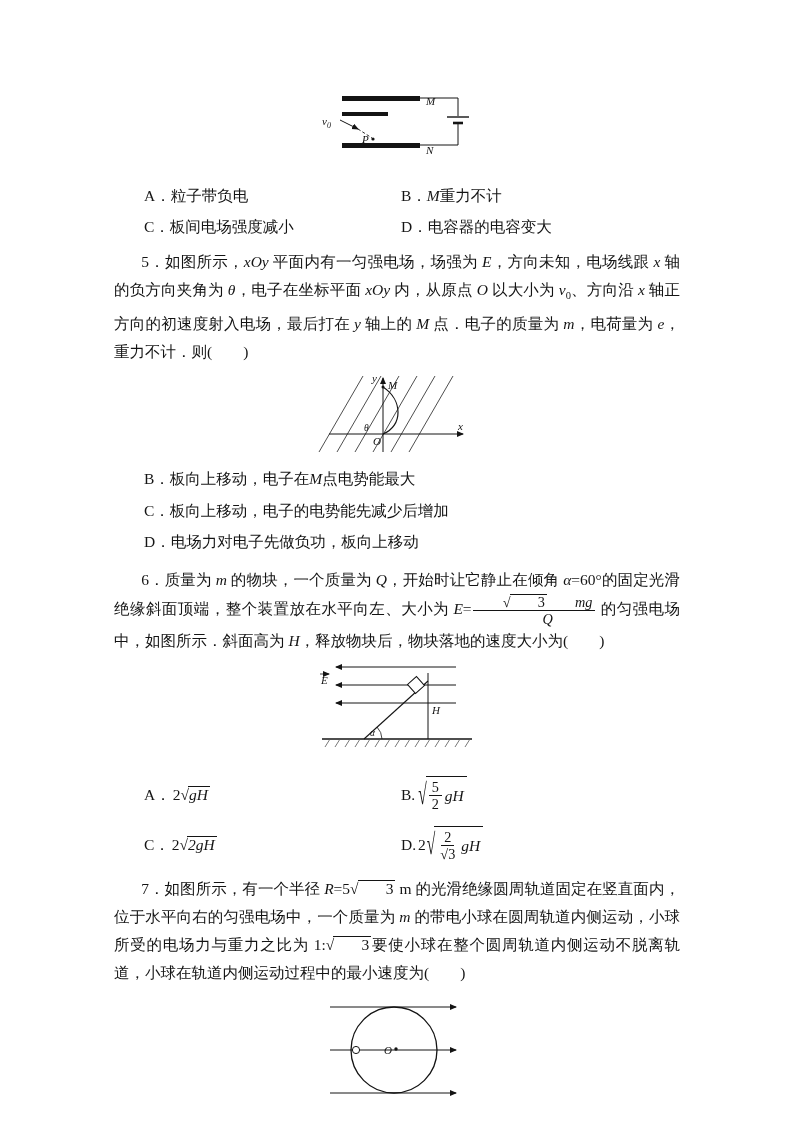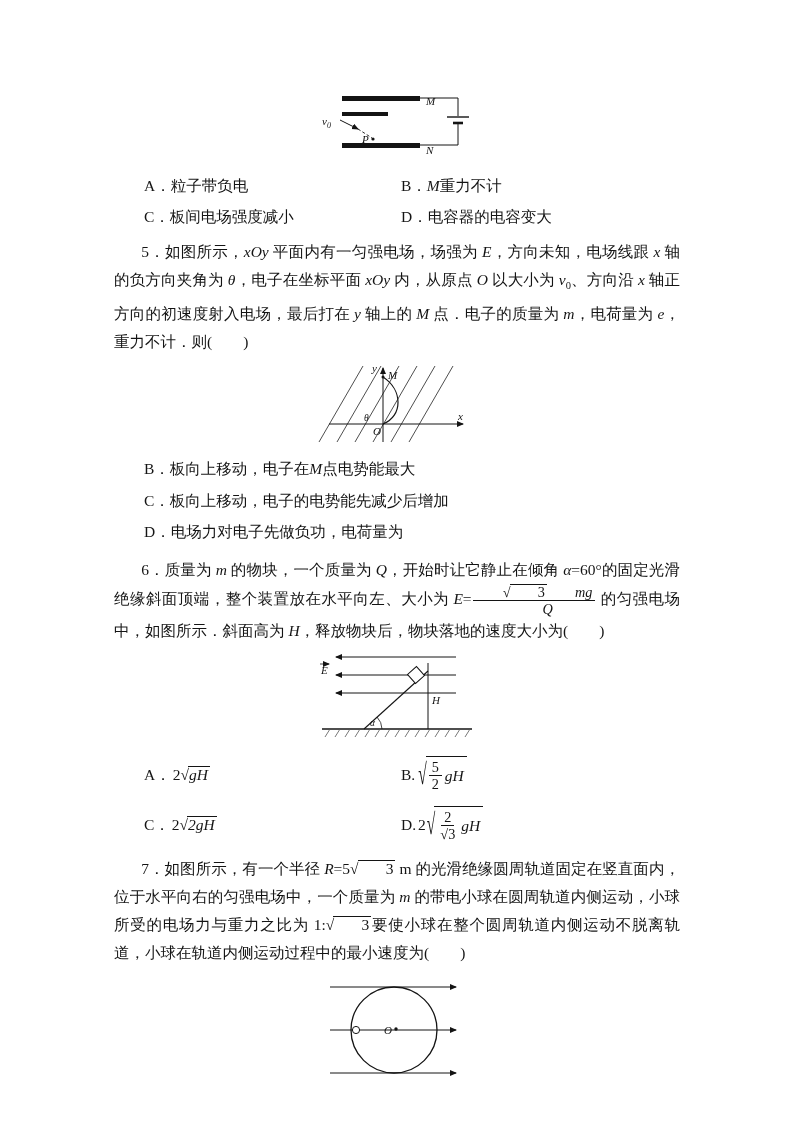--- a/index.html
+++ b/index.html
@@ -5,21 +5,21 @@
   html,body{margin:0;padding:0;background:#fff;}
   body{
     width:794px;height:1123px;overflow:hidden;color:#141414;
     font-family:"Liberation Serif","DejaVu Serif",serif;
     font-size:15.5px;
   }
   .page{padding:84px 114px 0 114px;}
   .it{font-style:italic;}
   .sub{font-size:0.68em;vertical-align:sub;}
   .para{text-align:justify;text-indent:1.75em;line-height:28px;margin:4px 0 4px 0;}
-  .opts2{display:grid;grid-template-columns:257px 1fr;padding-left:30px;line-height:31px;margin:4px 0 6px 0;}
+  .opts2{display:grid;grid-template-columns:257px 1fr;padding-left:30px;line-height:31px;margin:14px 0 6px 0;}
   .opts1{padding-left:30px;line-height:31.5px;margin:2px 0 8px 0;}
   .fig{text-align:center;margin:2px 0 4px 0;}
   figure{margin:0;}
   svg{overflow:visible;}
   .svgit{font-style:italic;font-size:11px;font-family:"Liberation Serif","DejaVu Serif",serif;fill:#141414;}
   .svgsm{font-style:italic;font-size:9.5px;font-family:"Liberation Serif","DejaVu Serif",serif;fill:#141414;}
   
   .sq{white-space:nowrap;}
   .sq .sign{margin-right:-1px;}
   .ol{display:inline-block;border-top:1.3px solid currentColor;padding:0 2px 0 1px;line-height:1.05;}
@@ -95,21 +95,21 @@
       <text x="73" y="19" class="svgit">M</text>
       <text x="49" y="61" class="svgsm">θ</text>
       <text x="58" y="75" class="svgit">O</text>
       <text x="143" y="60" class="svgit">x</text>
     </svg>
   </figure>
 
   <div class="opts1">
     <div class="opt"><span class="lab">B．</span><span class="otext"><span>板向上移动，电子在</span><span class="it">M</span><span>点电势能最大</span></span></div>
     <div class="opt"><span class="lab">C．</span><span class="otext"><span>板向上移动，电子的电势能先减少后增加</span></span></div>
-    <div class="opt"><span class="lab">D．</span><span class="otext"><span>电场力对电子先做负功，电荷量为</span></span></div>
+    <div class="opt"><span class="lab">D．</span><span class="otext"><span>电场力对电子先做负功，板向上移动</span></span></div>
   </div>
 
   <p class="para"><span><span>6．质量为 </span><span class="it">m</span><span> 的物块，一个质量为 </span><span class="it">Q</span><span>，开始时让它静止在倾角 </span><span class="it">α</span><span>=60°的固定光滑绝缘斜面顶端，整个装置放在水平向左、大小为 </span><span class="it">E</span><span>=</span></span><span class="frac">
         <span class="num">
           <span class="sq"><span class="sign">√</span><span class="ol">3</span></span>
           <span class="it">mg</span>
         </span>
         <span class="den it">Q</span>
       </span><span><span> 的匀强电场中，如图所示．斜面高为 </span><span class="it">H</span><span>，释放物块后，物块落地的速度大小为(　　)</span></span></p>
 

